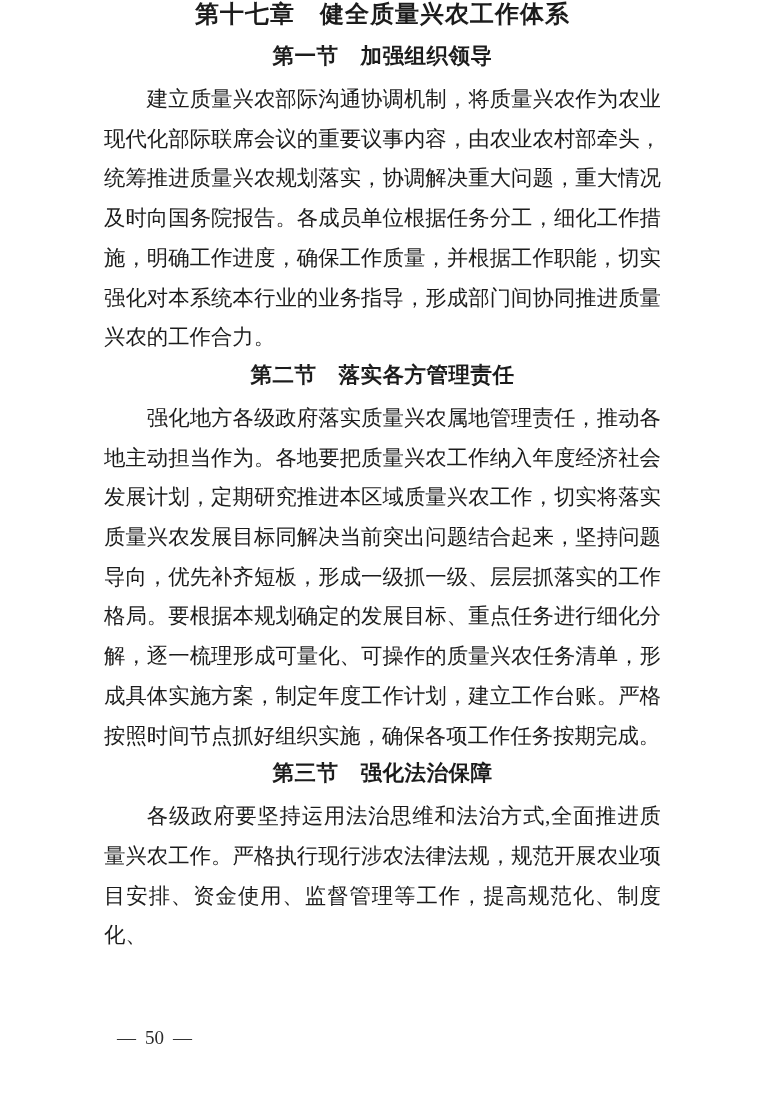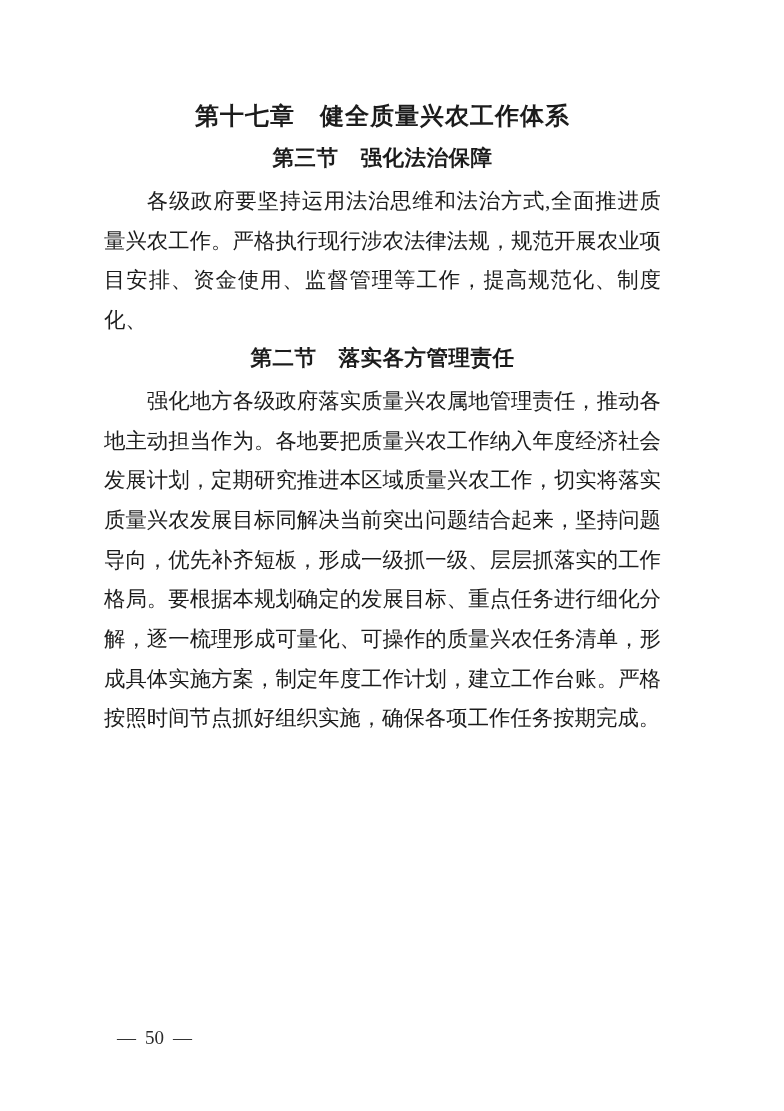--- a/index.html
+++ b/index.html
@@ -18,21 +18,20 @@
     height: 1111px;
     background: #ffffff;
     color: #1c1c1c;
     overflow: hidden;
   }
   .content {
     position: absolute;
     left: 104px;
     top: 0;
     width: 557px;
-    padding-top: 102px;
   }
   .chapter-title {
     font-family: "Liberation Sans", sans-serif;
     font-weight: bold;
     font-size: 24px;
     line-height: 28px;
     text-align: center;
     letter-spacing: 1px;
     margin: 0 0 13px 0;
     white-space: nowrap;
@@ -74,29 +73,33 @@
   }
 </style>
 </head>
 <body>
 
 <div class="page">
   <div class="content">
 
     <h1 class="chapter-title">第十七章　健全质量兴农工作体系</h1>
 
-
     <section>
-      <h2 class="section-heading">第三节　强化法治保障</h2>
-      <p class="body-para">各级政府要坚持运用法治思维和法治方式,全面推进质量兴农工作。严格执行现行涉农法律法规，规范开展农业项目安排、资金使用、监督管理等工作，提高规范化、制度化、</p>
+      <h2 class="section-heading">第一节　加强组织领导</h2>
+      <p class="body-para">建立质量兴农部际沟通协调机制，将质量兴农作为农业现代化部际联席会议的重要议事内容，由农业农村部牵头，统筹推进质量兴农规划落实，协调解决重大问题，重大情况及时向国务院报告。各成员单位根据任务分工，细化工作措施，明确工作进度，确保工作质量，并根据工作职能，切实强化对本系统本行业的业务指导，形成部门间协同推进质量兴农的工作合力。</p>
     </section>
 
     <section>
       <h2 class="section-heading">第二节　落实各方管理责任</h2>
       <p class="body-para">强化地方各级政府落实质量兴农属地管理责任，推动各地主动担当作为。各地要把质量兴农工作纳入年度经济社会发展计划，定期研究推进本区域质量兴农工作，切实将落实质量兴农发展目标同解决当前突出问题结合起来，坚持问题导向，优先补齐短板，形成一级抓一级、层层抓落实的工作格局。要根据本规划确定的发展目标、重点任务进行细化分解，逐一梳理形成可量化、可操作的质量兴农任务清单，形成具体实施方案，制定年度工作计划，建立工作台账。严格按照时间节点抓好组织实施，确保各项工作任务按期完成。</p>
+    </section>
+
+    <section>
+      <h2 class="section-heading">第三节　强化法治保障</h2>
+      <p class="body-para">各级政府要坚持运用法治思维和法治方式,全面推进质量兴农工作。严格执行现行涉农法律法规，规范开展农业项目安排、资金使用、监督管理等工作，提高规范化、制度化、</p>
     </section>
 
   </div>
 
   <div class="footer">
     <span class="dash">—</span>
     <span class="num">50</span>
     <span class="dash">—</span>
   </div>
 </div>

